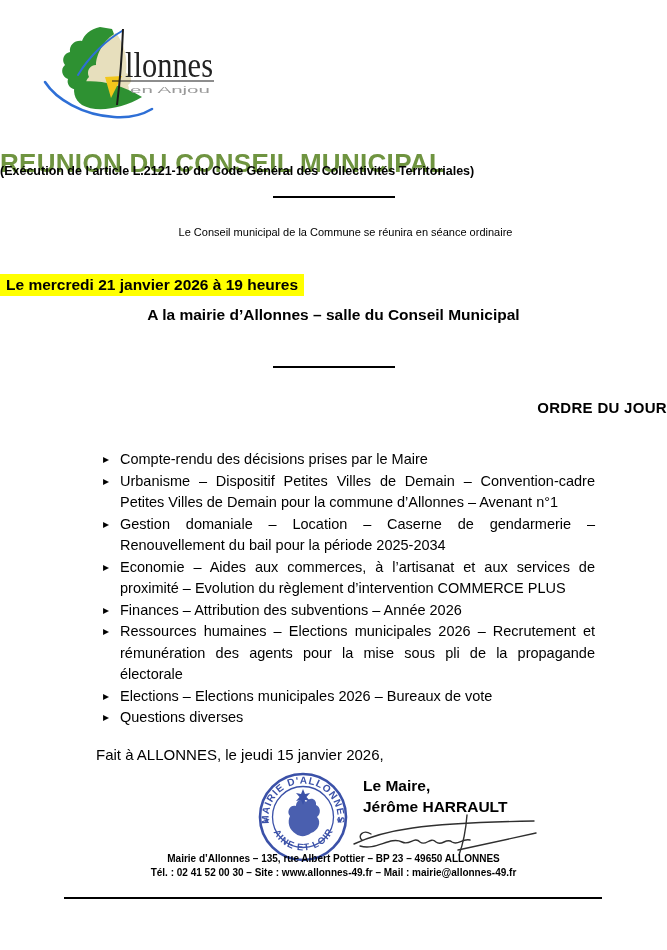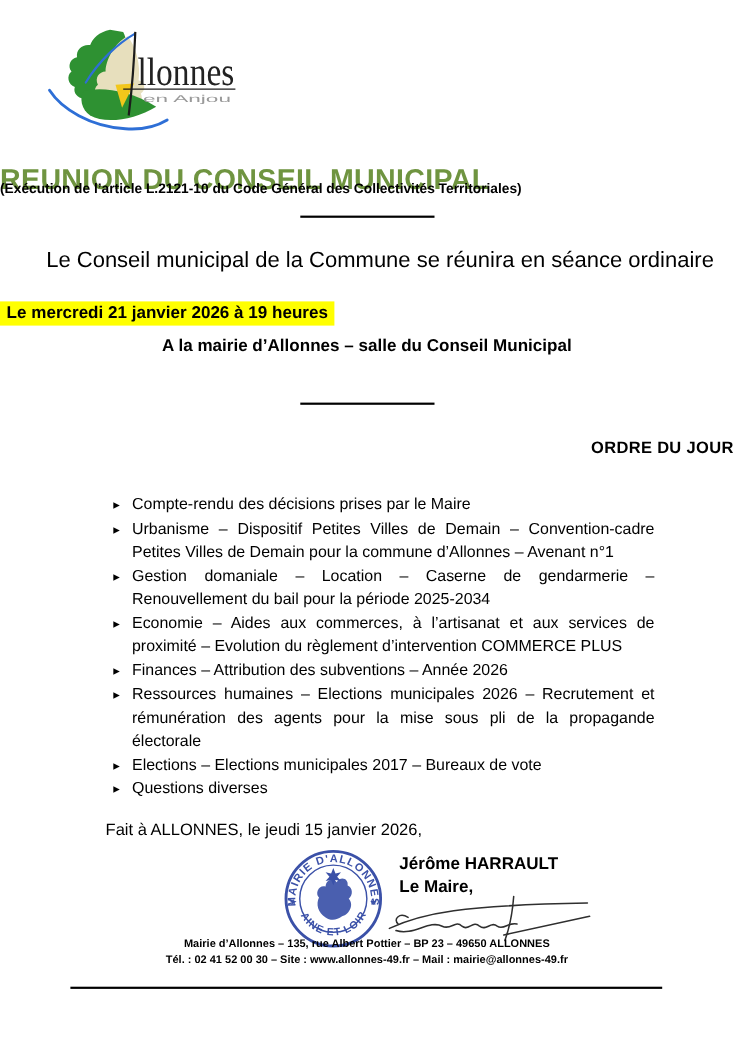--- a/index.html
+++ b/index.html
@@ -17,21 +17,21 @@
   .swoosh-blue{stroke:var(--logo-blue);fill:none;stroke-linecap:round;}
   .a-stroke{stroke:#1c1c1c;fill:none;}
   
   .title{position:absolute;top:131px;left:0;right:0;
     font-size:26px;font-weight:bold;color:var(--title-green);letter-spacing:.3px;}
   .subtitle{position:absolute;top:164px;left:0;right:0;text-align:left;
     font-size:12.5px;font-weight:bold;}
   .divider{position:absolute;left:50%;transform:translateX(-50%);
     width:122px;border-top:2px solid #000;height:0;}
   .d1{top:196px;} .d2{top:366px;}
-  .intro{position:absolute;top:226px;left:0;right:0;text-align:center;font-size:20px;margin:0;padding-left:24px;}
+  .intro{position:absolute;top:226px;left:0;right:0;text-align:center;font-size:11px;margin:0;padding-left:24px;}
   .hl-row{position:absolute;top:274px;left:0;right:0;text-align:left;margin:0;}
   .hl{display:inline-block;background:var(--highlight-yellow);
     font-weight:bold;font-size:15.5px;padding:2px 6px;}
   .location{position:absolute;top:306px;left:0;right:0;text-align:center;
     font-weight:bold;font-size:15.5px;margin:0;}
   .agenda-heading{position:absolute;top:399px;left:0;right:0;text-align:right;
     font-weight:bold;font-size:15px;letter-spacing:.3px;margin:0;}
   
   .agenda-list{position:absolute;top:449px;left:103px;width:492px;
     margin:0;padding:0;list-style:none;font-size:14.5px;line-height:21.5px;}
@@ -124,21 +124,21 @@
         <span>Finances – Attribution des subventions – Année 2026</span>
       </li>
 
       <li>
         <span class="bullet">▸</span>
         <span>Ressources humaines – Elections municipales 2026 – Recrutement et rémunération des agents pour la mise sous pli de la propagande électorale</span>
       </li>
 
       <li>
         <span class="bullet">▸</span>
-        <span>Elections – Elections municipales 2017 – Bureaux de vote</span>
+        <span>Elections – Elections municipales 2026 – Bureaux de vote</span>
       </li>
 
       <li>
         <span class="bullet">▸</span>
         <span>Questions diverses</span>
       </li>
     </ul>
 
   <p class="closing">Fait à ALLONNES, le jeudi 15 janvier 2026,</p>
 
@@ -159,22 +159,22 @@
       <text class="stamp-fill" x="10.5" y="53" font-size="8" text-anchor="middle">★</text>
       <text class="stamp-fill" x="83.5" y="53" font-size="8" text-anchor="middle">★</text>
 
       <path class="stamp-fill" d="M47,19 L49,24 L54,23 L50.5,27 L54,31 L49,30 L47,35 L45,30 L40,31 L43.5,27 L40,23 L45,24 Z"></path>
       <path class="stamp-fill" opacity="0.92" d="M40,64 C33,60 31,52 34,46 C30,42 34,34 40,36 C40,30 47,27 50,32 C54,26 61,29 60,35 C65,37 65,44 61,47 C66,52 62,61 55,63 C50,67 44,67 40,64 Z
            M43,44 C45,42 49,42 51,44 C49,46 45,46 43,44 Z"></path>
     </svg>
   </div>
 
   <div class="maire">
+    <div>Le Maire,</div>
     <div>Jérôme HARRAULT</div>
-    <div>Le Maire,</div>
   </div>
 
   <svg class="signature" width="192" height="58" viewBox="0 0 192 58" xmlns="http://www.w3.org/2000/svg">
     <path class="sig-stroke" d="M4,34 C34,20 70,13 184,11"></path>
     <path class="sig-stroke" d="M12,30 C7,26 13,19 21,24"></path>
     <path class="sig-stroke" d="M10,36 C26,41 40,26 52,32 C60,36 64,26 70,32 C76,37 80,26 86,32 C92,37 96,27 102,32 C108,36 112,28 120,30"></path>
     <path class="sig-stroke" d="M117,5 C116,18 113,34 109,45"></path>
     <path class="sig-stroke" d="M108,40 C136,34 162,28 186,23"></path>
   </svg>
 

